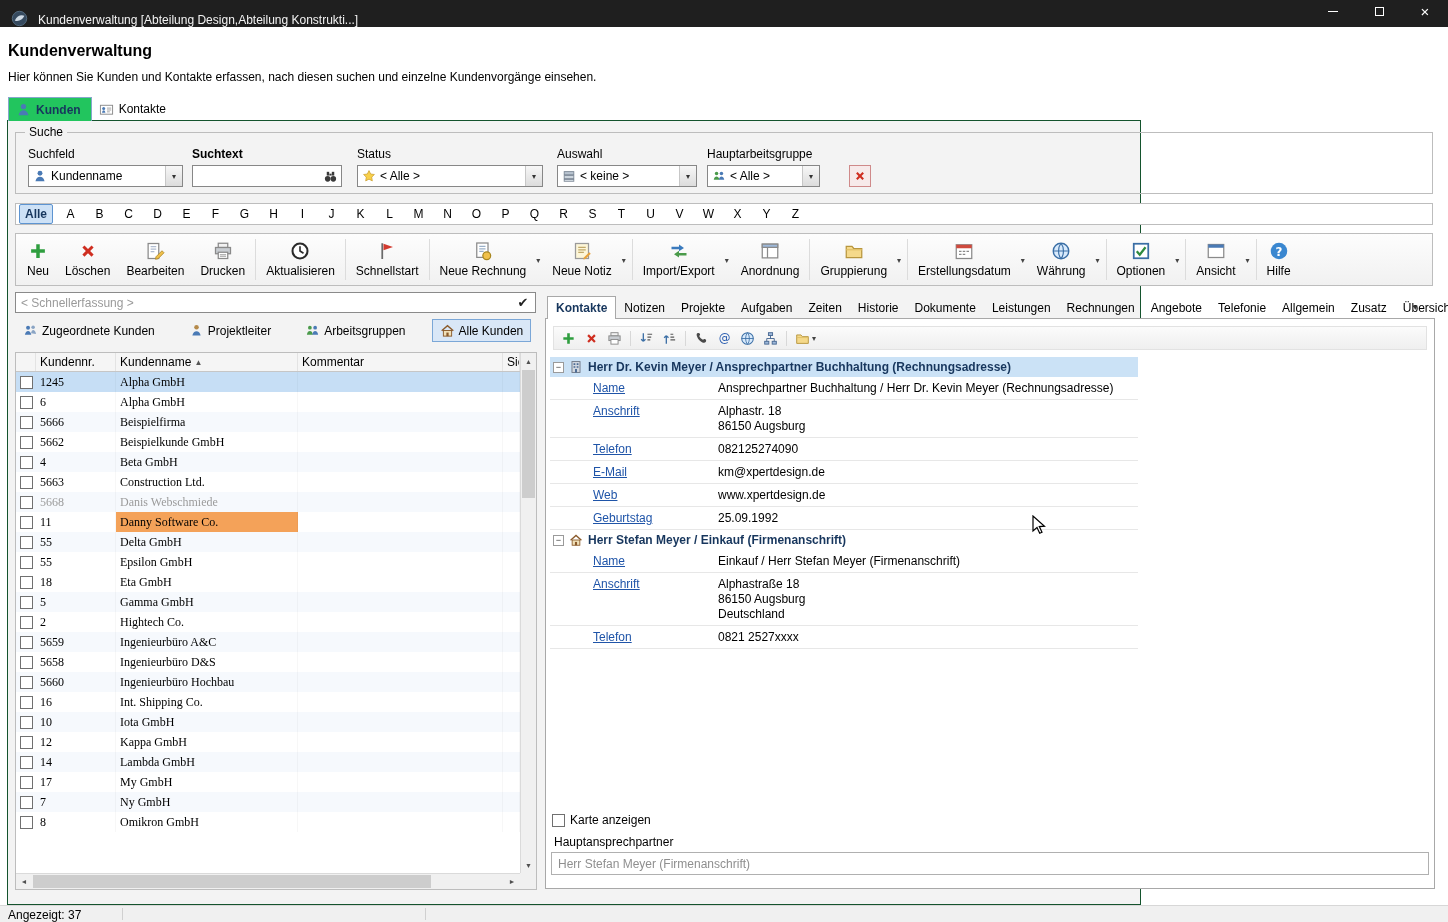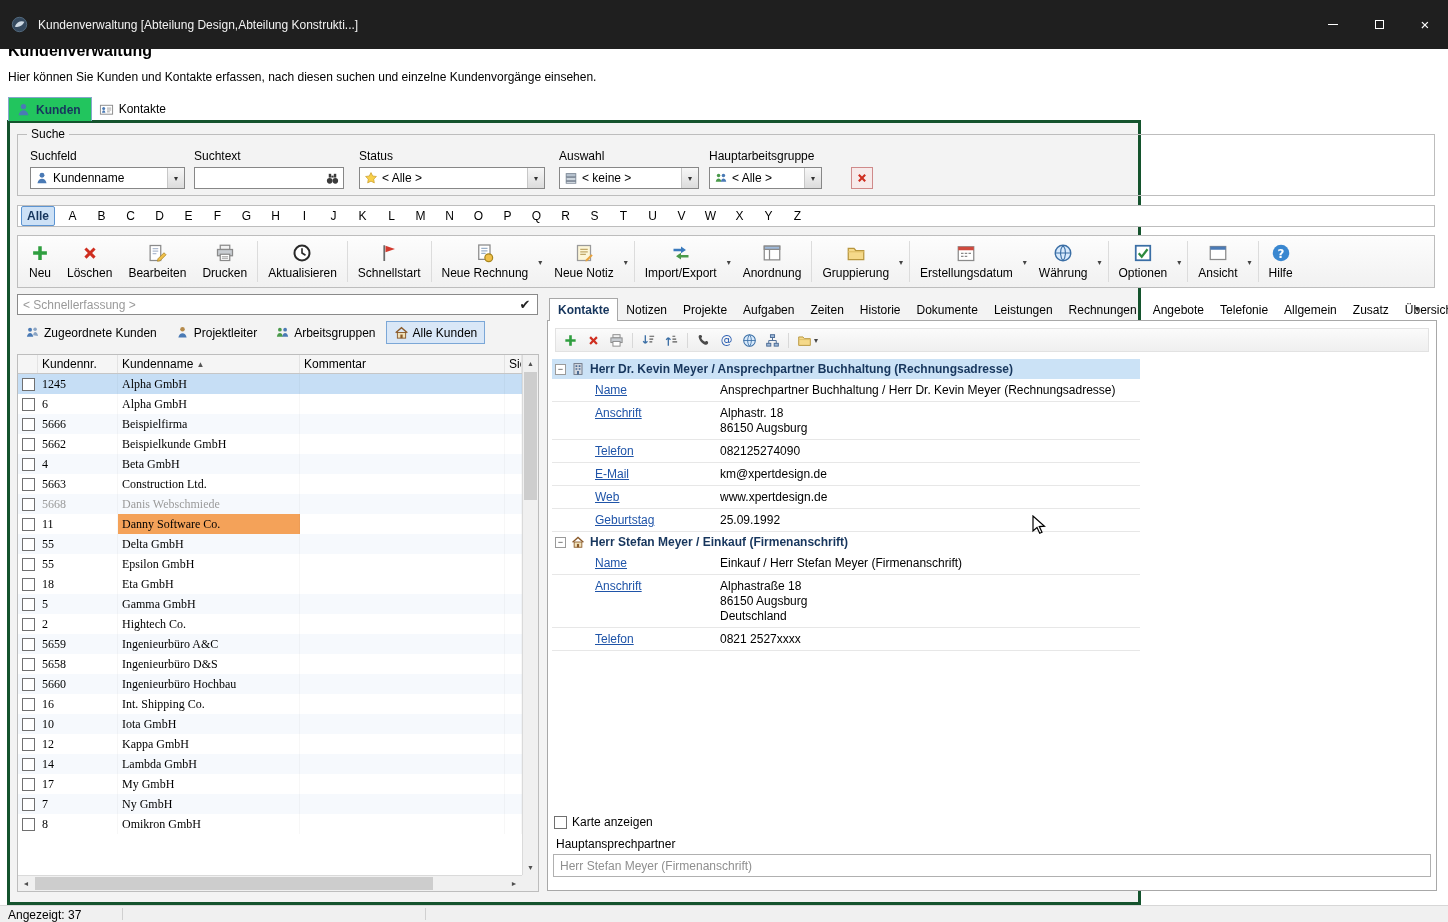--- a/index.html
+++ b/index.html
@@ -3,41 +3,41 @@
 <meta charset="utf-8">
 <style>
   *{box-sizing:border-box;margin:0;padding:0;}
   html,body{width:1448px;height:922px;}
   body{font-family:"Liberation Sans","DejaVu Sans",sans-serif;font-size:12px;color:#000;background:#f0f0f0;overflow:hidden;}
   #app{position:relative;width:1448px;height:922px;background:#ffffff;overflow:hidden;}
   .icon{display:inline-block;width:16px;height:16px;flex:0 0 auto;}
   .icon svg{display:block;width:100%;height:100%;}
 
   
-  .titlebar{position:absolute;top:0;left:0;width:100%;height:49px;background:#1f1f1f;display:flex;align-items:center;color:#fff;z-index:10;}
+  .titlebar{position:absolute;top:0;left:0;width:100%;height:27px;background:#1f1f1f;display:flex;align-items:flex-end;color:#fff;z-index:10;}
   .titlebar .app-icon{width:17px;height:17px;margin-left:11px;}
   .t-title{margin-left:10px;font-size:12px;color:#f2f2f2;white-space:nowrap;}
   .win-controls{margin-left:auto;display:flex;height:32px;}
   .win-btn{width:46px;height:32px;display:flex;align-items:center;justify-content:center;color:#fff;}
   .min-glyph{width:10px;height:1px;background:#fff;display:inline-block;}
   .max-glyph{width:9px;height:9px;border:1px solid #fff;display:inline-block;}
   .close-glyph{font-size:15px;line-height:1;}
 
   
   .page-header{position:absolute;top:32px;left:0;width:100%;height:65px;background:#fff;}
   .page-title{position:absolute;left:8px;top:10px;font-size:16px;font-weight:bold;}
   .page-subtitle{position:absolute;left:8px;top:38px;font-size:12px;}
 
   
   .main-tabs{position:absolute;top:97px;left:8px;height:24px;display:flex;align-items:flex-end;z-index:5;}
   .mtab{display:flex;align-items:center;gap:5px;padding:4px 10px 4px 7px;height:24px;white-space:nowrap;}
   .mtab.active{background:#22c55e;border:1px solid #86a7cc;border-bottom:none;font-weight:bold;color:#17365d;}
 
   
-  .frame{position:absolute;top:120px;left:7px;width:1134px;height:785px;background:#f3f3f3;border:3px solid #14532d;z-index:1;padding-left:16px;}
+  .frame{position:absolute;top:120px;left:7px;width:1134px;height:785px;background:#f3f3f3;border:1px solid #14532d;z-index:1;padding-left:16px;}
 
   
   .group{position:absolute;left:7px;top:11px;width:1418px;height:62px;border:1px solid #bdbdbd;}
   .group-label{position:absolute;top:-8px;left:9px;background:#f3f3f3;padding:0 4px;}
   .sfield{position:absolute;top:14px;}
   .slabel{height:16px;white-space:nowrap;}
   .combo{display:flex;align-items:center;height:22px;margin-top:2px;background:#fff;border:1px solid #878787;padding-left:4px;gap:4px;width:100%;}
   .combo .ci{width:14px;height:14px;}
   .combo .cval{flex:1;white-space:nowrap;overflow:hidden;}
   .cdd{width:17px;height:20px;display:flex;align-items:center;justify-content:center;background:linear-gradient(#f7f7f7,#dcdcdc);border-left:1px solid #c7c7c7;font-size:8px;color:#333;margin-left:auto;flex:0 0 auto;}
@@ -58,21 +58,21 @@
   .tb-btn .icon{width:20px;height:20px;}
   .tb-btn.has-dd{padding-right:18px;}
   .dd-arrow{position:absolute;right:4px;top:50%;transform:translateY(-50%);font-size:8px;color:#444;}
   .tb-sep{width:1px;background:#dcdcdc;margin:4px 2px;flex:0 0 auto;}
 
   
   .quick-entry{position:absolute;left:7px;top:171px;width:521px;height:21px;background:#fff;border:1px solid #8a8a8a;display:flex;align-items:center;}
   .quick-entry input{flex:1;min-width:0;border:none;outline:none;font:inherit;padding:0 5px;}
   .quick-entry input::placeholder{color:#9a9a9a;opacity:1;}
   .quick-check{width:24px;text-align:center;font-size:13px;color:#222;}
-  .filter-row{position:absolute;left:7px;top:198px;height:23px;display:flex;gap:2px;}
+  .filter-row{position:absolute;left:7px;top:198px;height:23px;display:flex;gap:18px;}
   .filter-btn{display:flex;align-items:center;gap:4px;padding:2px 7px;border:1px solid transparent;white-space:nowrap;}
   .filter-btn .icon{width:15px;height:15px;}
   .filter-btn.active{background:#d9e7f7;border:1px solid #7ba7d7;}
 
   
   .table-wrap{position:absolute;left:7px;top:231px;width:522px;height:538px;background:#fff;border:1px solid #bdbdbd;}
   .thead{position:absolute;top:0;left:0;right:16px;height:19px;display:flex;background:#f5f5f5;border-bottom:1px solid #c6c6c6;}
   .th{padding:2px 4px;border-right:1px solid #e3e3e3;display:flex;align-items:center;gap:3px;overflow:hidden;white-space:nowrap;}
   .th.c-cb{width:20px;padding:0;}
   .c-nr{width:80px;}
@@ -201,21 +201,21 @@
               <svg viewBox="0 0 16 16">
                 <circle cx="8" cy="4.8" r="2.8" fill="#4a7ab5"></circle>
                 <path d="M2.8 14c.6-3.6 2.9-5.2 5.2-5.2s4.6 1.6 5.2 5.2z" fill="#4a7ab5"></path>
               </svg>
             </span>
           <span class="cval">Kundenname</span>
           <span class="cdd">▾</span>
         </div>
       </div>
 
-      <div class="sfield" style="left:176px;width:150px;">
+      <div class="sfield" style="left:176px;width:150px;font-weight:bold;">
         <div class="slabel">Suchtext</div>
         <div class="textbox">
           <input style="">
           <span class="icon ci">
               <svg viewBox="0 0 16 16">
                 <rect x="4" y="3" width="2.6" height="4" fill="#3a3a3a"></rect>
                 <rect x="9.4" y="3" width="2.6" height="4" fill="#3a3a3a"></rect>
                 <rect x="6.8" y="5" width="2.4" height="2" fill="#3a3a3a"></rect>
                 <circle cx="5" cy="10.5" r="3" fill="#3a3a3a"></circle>
                 <circle cx="11" cy="10.5" r="3" fill="#3a3a3a"></circle>

